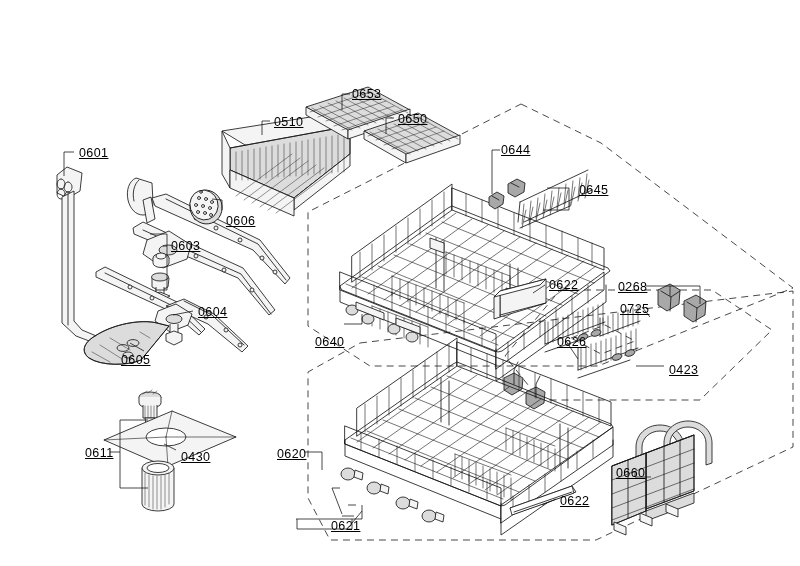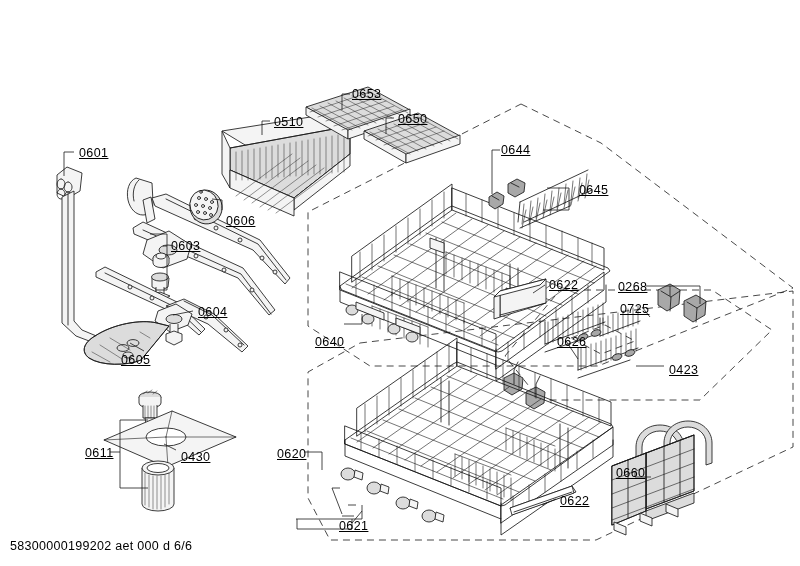--- a/index.html
+++ b/index.html
@@ -493,30 +493,29 @@
 </svg>
 
 <div class="lbl" style="left:79px;top:147px;">0601</div>
 <div class="lbl" style="left:171px;top:240px;">0603</div>
 <div class="lbl" style="left:198px;top:306px;">0604</div>
 <div class="lbl" style="left:121px;top:354px;">0605</div>
 <div class="lbl" style="left:226px;top:215px;">0606</div>
 <div class="lbl" style="left:181px;top:451px;">0430</div>
 <div class="lbl" style="left:85px;top:447px;">0611</div>
 <div class="lbl" style="left:277px;top:448px;">0620</div>
-<div class="lbl" style="left:331px;top:520px;margin-left:8px;">0621</div>
+<div class="lbl" style="left:331px;top:520px;">0621</div>
 <div class="lbl" style="left:549px;top:279px;">0622</div>
 <div class="lbl" style="left:560px;top:495px;">0622</div>
 <div class="lbl" style="left:669px;top:364px;">0423</div>
 <div class="lbl" style="left:557px;top:336px;">0626</div>
 <div class="lbl" style="left:620px;top:303px;">0725</div>
 <div class="lbl" style="left:618px;top:281px;">0268</div>
 <div class="lbl" style="left:315px;top:320px;margin-top:16px;">0640</div>
 <div class="lbl" style="left:501px;top:144px;">0644</div>
 <div class="lbl" style="left:579px;top:184px;">0645</div>
 <div class="lbl" style="left:398px;top:113px;">0650</div>
 <div class="lbl" style="left:274px;top:116px;">0510</div>
 <div class="lbl" style="left:352px;top:88px;">0653</div>
 <div class="lbl" style="left:600px;top:467px;margin-left:16px;">0660</div>
 
-<div id="footer">58300000199202 aet 000 d 6/6</div>
 
 </div>
 
 </body></html>

